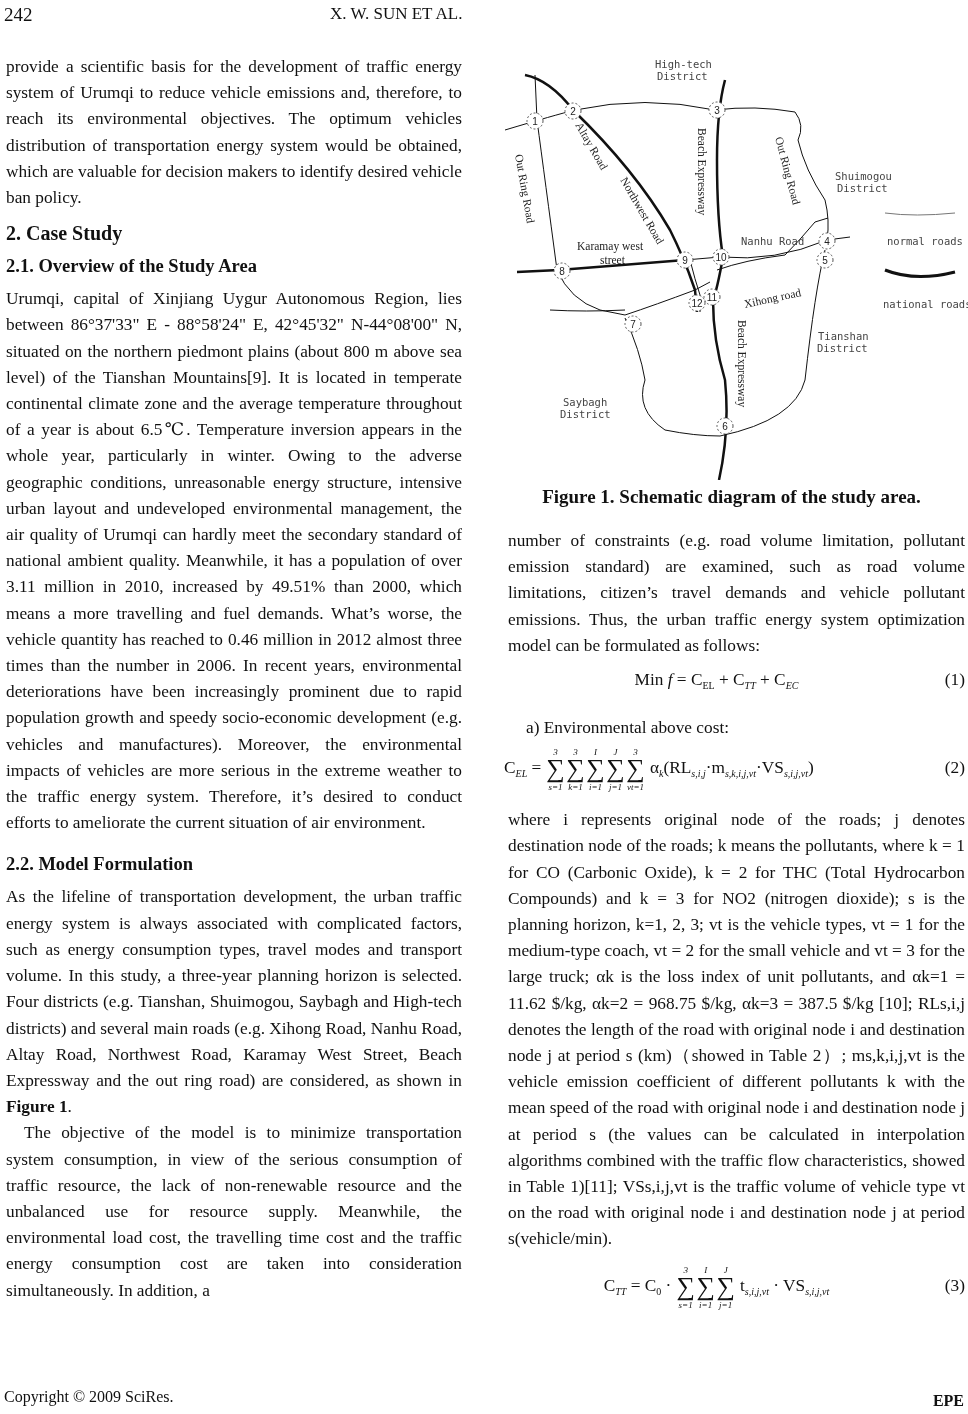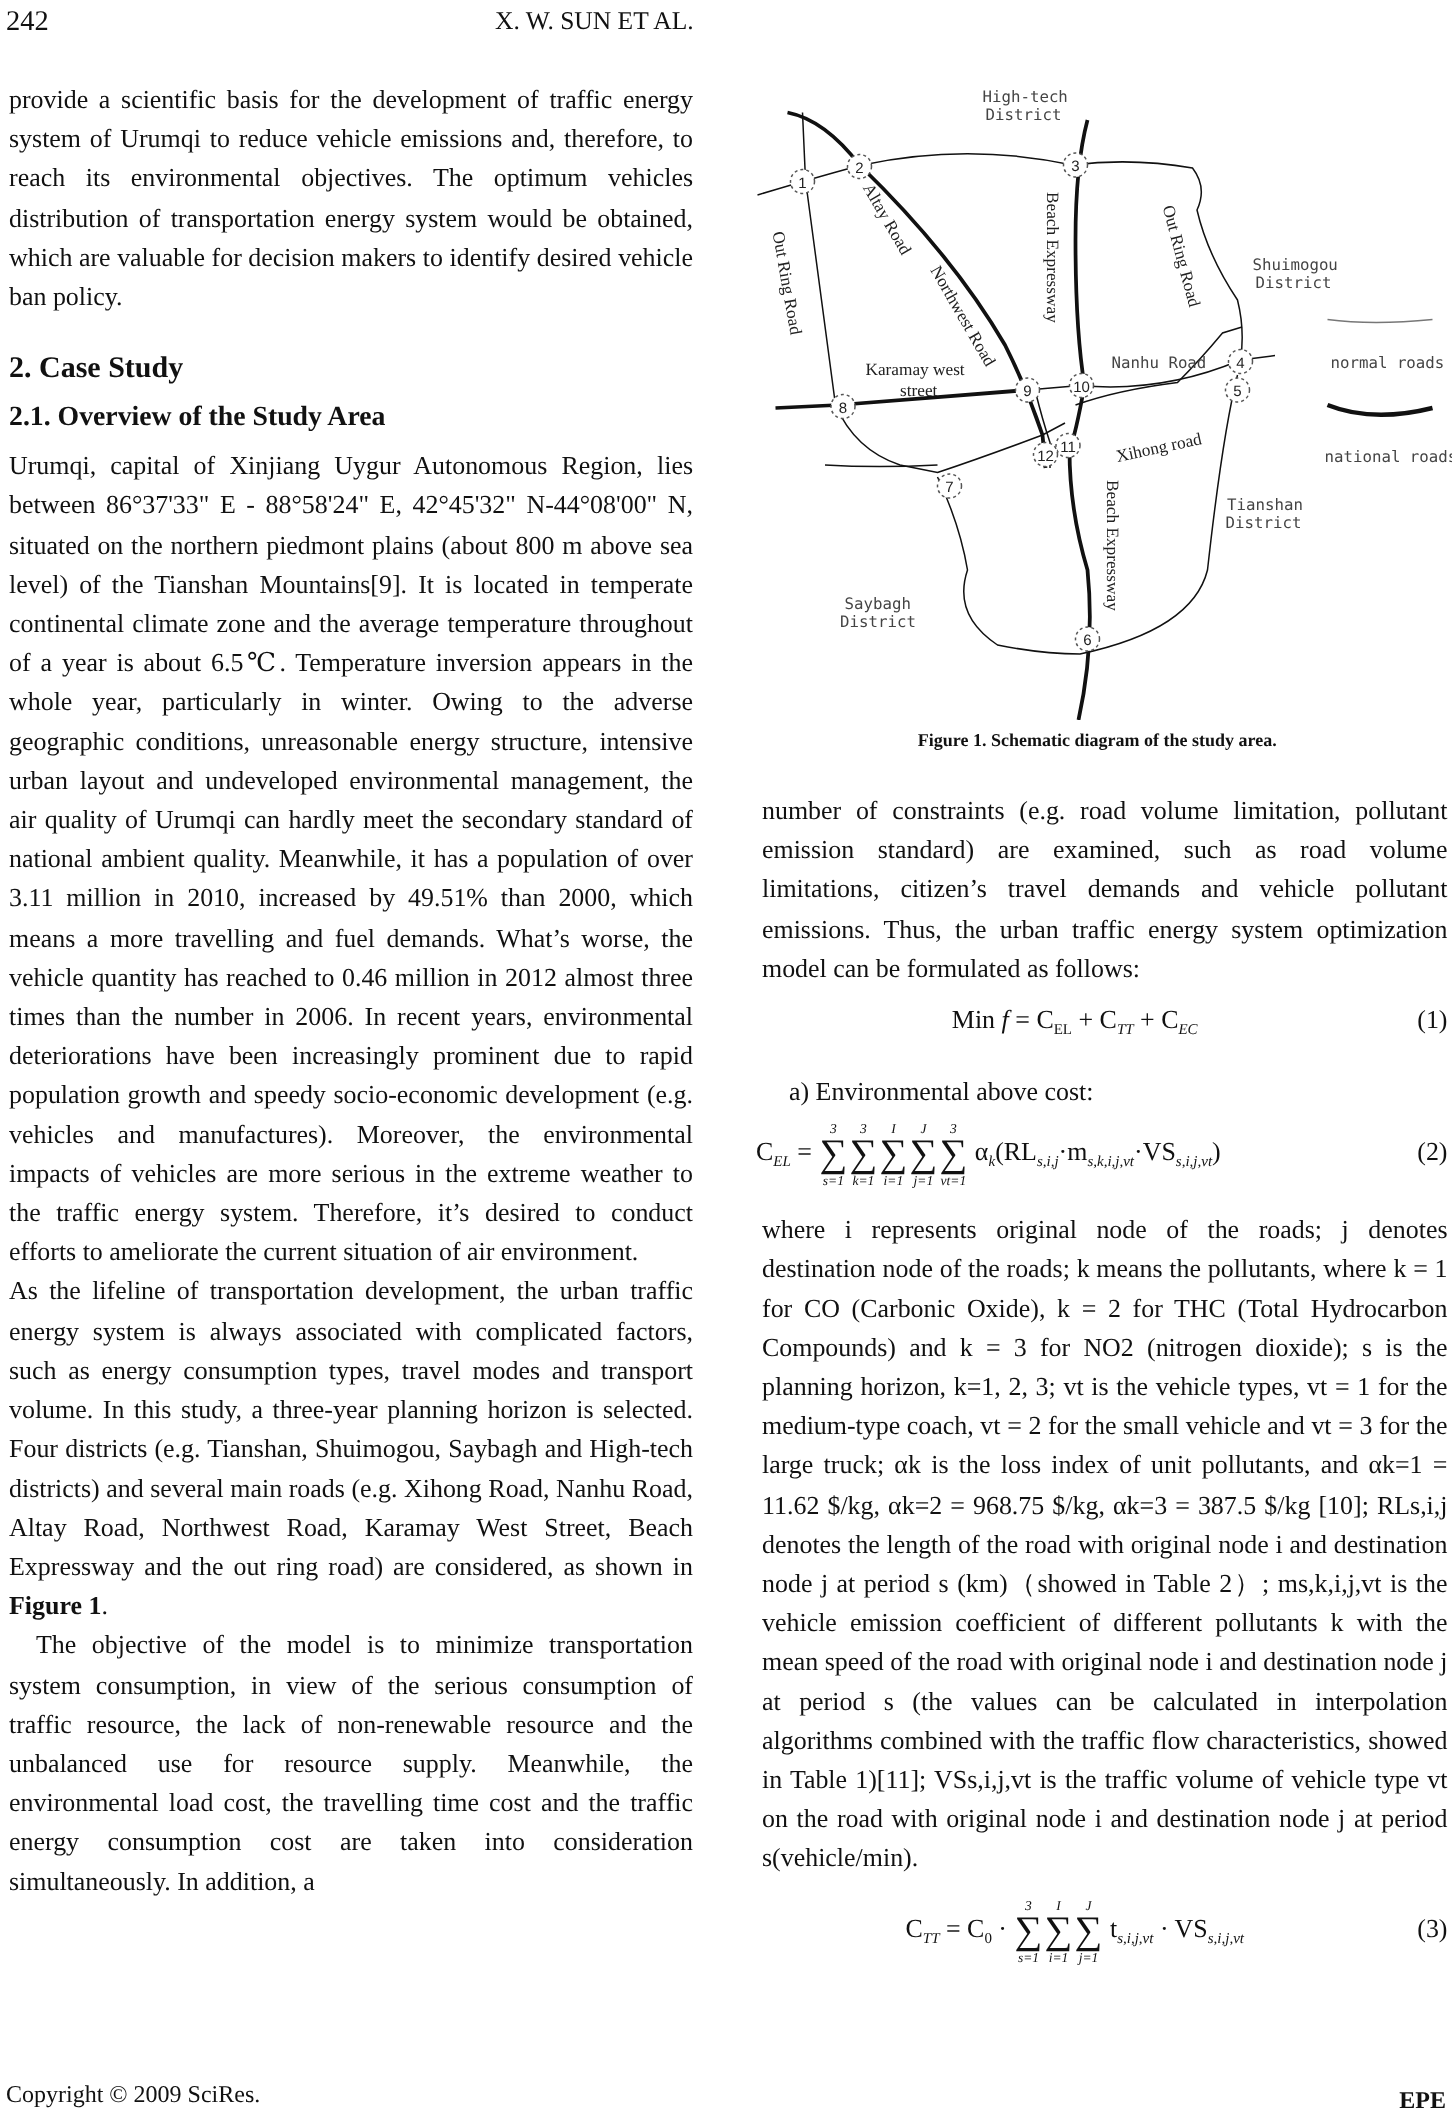--- a/index.html
+++ b/index.html
@@ -5,49 +5,50 @@
   html,body{margin:0;padding:0;background:#fff;}
   body{width:968px;height:1414px;position:relative;overflow:hidden;
        font-family:"Liberation Serif","DejaVu Serif",serif;color:#111;}
   .abs{position:absolute;}
   .hdr-page{left:4px;top:4px;font-size:19px;}
   .hdr-auth{left:330px;top:4px;font-size:17px;width:300px;}
   .col{position:absolute;font-size:17.3px;line-height:26.2px;text-align:justify;}
   .col p{margin:0;}
   .col-left{left:6px;top:54px;width:456px;}
   .col-right{left:508px;top:528px;width:457px;}
-  h2{font-size:20px;font-weight:bold;margin:22px 0 9px 0;line-height:24px;}
+  h2{font-size:20px;font-weight:bold;margin:10px 0 9px 0;line-height:24px;}
   h3{font-size:18.5px;font-weight:bold;margin:6px 0 8px 0;line-height:24px;}
   .indent{text-indent:18px;}
   i{font-style:italic;}
   .eq{position:relative;height:40px;margin:8px 0;}
   .eq .body{position:absolute;left:0;right:40px;text-align:center;}
   .eq .num{position:absolute;right:0;top:0;}
   sub.s{font-size:10px;font-style:italic;}
   .sig{display:inline-block;font-size:26px;line-height:26px;vertical-align:middle;text-align:center;position:relative;width:20px;}
   .sig .hi,.sig .lo{position:absolute;left:0;width:100%;font-size:9px;font-style:italic;line-height:9px;}
   .sig .hi{top:-8px;} .sig .lo{bottom:-10px;}
-  .caption{position:absolute;left:495px;top:486px;width:473px;text-align:center;font-weight:bold;font-size:12px;}
+  .caption{position:absolute;left:495px;top:486px;width:473px;text-align:center;font-weight:bold;font-size:19px;}
   .fig{position:absolute;left:495px;top:50px;width:473px;height:430px;}
   .foot-l{left:4px;top:1388px;font-size:16px;}
   .foot-r{right:4px;top:1392px;font-size:16px;font-weight:bold;}
   .maplbl{font-family:"DejaVu Sans Mono","Liberation Mono",monospace;font-size:10.5px;fill:#444;}
   .roadlbl{font-family:"Liberation Serif",serif;font-size:11.5px;fill:#222;}
 </style>
 </head>
 <body>
 
 <div class="abs hdr-page">242</div>
 <div class="abs hdr-auth">X. W. SUN   ET   AL.</div>
 
 <div class="col col-left">
   <p>provide a scientific basis for the development of traffic energy system of Urumqi to reduce vehicle emissions and, therefore, to reach its environmental objectives. The optimum vehicles distribution of transportation energy system would be obtained, which are valuable for decision makers to identify desired vehicle ban policy.</p>
   <h2>2. Case Study</h2>
   <h3>2.1. Overview of the Study Area</h3>
   <p>Urumqi, capital of Xinjiang Uygur Autonomous Region, lies between 86°37'33" E - 88°58'24" E, 42°45'32" N-44°08'00" N, situated on the northern piedmont plains (about 800 m above sea level) of the Tianshan Mountains[9]. It is located in temperate continental climate zone and the average temperature throughout of a year is about 6.5℃. Temperature inversion appears in the whole year, particularly in winter. Owing to the adverse geographic conditions, unreasonable energy structure, intensive urban layout and undeveloped environmental management, the air quality of Urumqi can hardly meet the secondary standard of national ambient quality. Meanwhile, it has a population of over 3.11 million in 2010, increased by 49.51% than 2000, which means a more travelling and fuel demands. What’s worse, the vehicle quantity has reached to 0.46 million in 2012 almost three times than the number in 2006. In recent years, environmental deteriorations have been increasingly prominent due to rapid population growth and speedy socio-economic development (e.g. vehicles and manufactures). Moreover, the environmental impacts of vehicles are more serious in the extreme weather to the traffic energy system. Therefore, it’s desired to conduct efforts to ameliorate the current situation of air environment.</p>
+  <h3 style="margin-top:16px">2.2. Model Formulation</h3>
   <p><span>As the lifeline of transportation development, the urban traffic energy system is always associated with complicated factors, such as energy consumption types, travel modes and transport volume. In this study, a three-year planning horizon is selected. Four districts (e.g. Tianshan, Shuimogou, Saybagh and High-tech districts) and several main roads (e.g. Xihong Road, Nanhu Road, Altay Road, Northwest Road, Karamay West Street, Beach Expressway and the out ring road) are considered, as shown in </span><b>Figure 1</b>.</p>
   <p class="indent">The objective of the model is to minimize transportation system consumption, in view of the serious consumption of traffic resource, the lack of non-renewable resource and the unbalanced use for resource supply. Meanwhile, the environmental load cost, the travelling time cost and the traffic energy consumption cost are taken into consideration simultaneously. In addition, a</p>
 </div>
 
 <div class="fig">
 <svg width="473" height="430" viewBox="0 0 473 430">
   <g fill="none" stroke="#111">
 
     <path d="M10 80 Q60 65 80 60 Q150 45 220 60 Q260 55 300 62 Q310 75 303 90 Q310 120 330 150 Q335 170 332 190" stroke-width="1"></path>
     <path d="M40 25 L42 70 Q50 130 62 220 Q75 250 105 260 L130 265 Q160 255 200 240 L215 232" stroke-width="1"></path>

